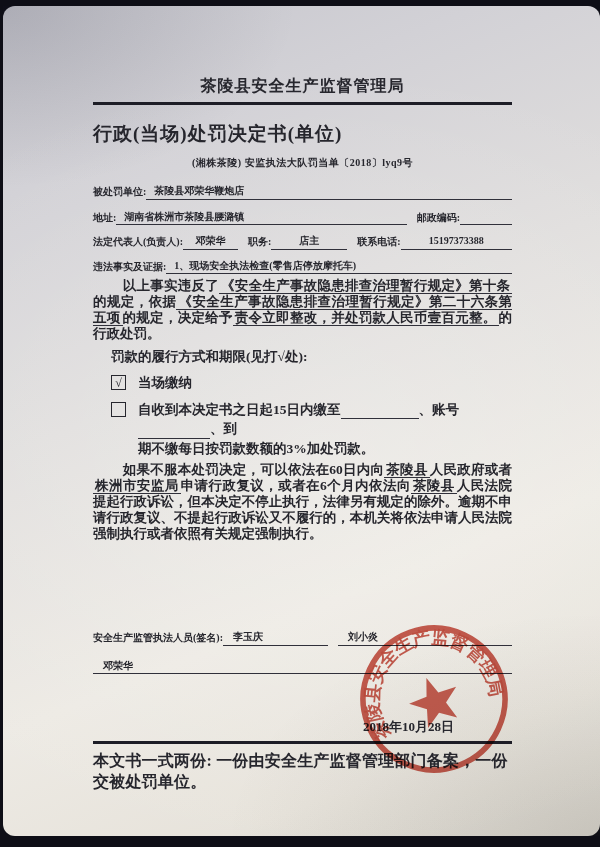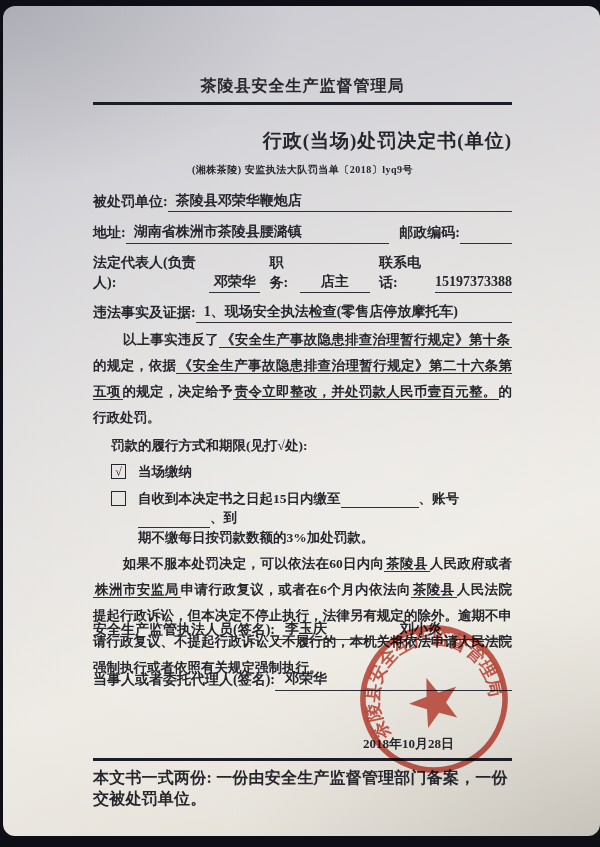--- a/index.html
+++ b/index.html
@@ -19,45 +19,45 @@
       radial-gradient(420px 260px at 0% 0%,rgba(20,20,40,.14),transparent 70%),
       radial-gradient(500px 300px at 100% 100%,rgba(40,40,30,.10),transparent 75%),
       radial-gradient(700px 500px at 55% 55%,rgba(255,255,252,.25),transparent 80%);
   }
   .content{
     position:absolute;left:90px;right:88px;top:70px;
     color:#26262d;font-weight:700;
   }
   .agency{font-size:16px;text-align:center;letter-spacing:1px;}
   .rule{border-top:3.5px solid #1d1d26;margin-top:5px;}
-  .doc-title{font-size:19px;text-align:right;margin-top:23px;letter-spacing:1px;}
+  .doc-title{font-size:19px;text-align:left;margin-top:16px;letter-spacing:1px;}
   .doc-number{font-size:10px;text-align:center;margin-top:9px;letter-spacing:.5px;}
 
-  .row{display:flex;align-items:flex-end;font-size:14px;line-height:1.45;justify-content:flex-end;}
+  .row{display:flex;align-items:flex-end;font-size:10px;line-height:1.45;justify-content:flex-end;}
   .mt14{margin-top:14px;} .mt10{margin-top:10px;} .mt9{margin-top:9px;}
   .u{border-bottom:1.5px solid #30303a;text-align:center;}
   .u.left{text-align:left;padding-left:8px;}
   .fill{flex:1;}
   .gap{width:10px;}
 
-  .para{font-size:13.5px;line-height:26px;text-align:justify;margin:4px 0 0 0;}
+  .para{font-size:13.5px;line-height:16px;text-align:justify;margin:4px 0 0 0;}
   .ind{text-indent:2.2em;}
   .iu{border-bottom:1.5px solid #30303a;padding:0 2px;}
 
   .pay-head{font-size:13.5px;margin-top:6px;padding-left:18px;}
   .opt{display:flex;align-items:flex-start;margin:7px 0 0 18px;font-size:13.5px;line-height:19.5px;}
   .cb{
     width:13px;height:13px;border:1.8px solid #26262d;flex:0 0 auto;
     margin:2px 12px 0 0;display:flex;align-items:center;justify-content:center;
     font-size:12px;line-height:1;
   }
   .blank{display:inline-block;border-bottom:1.5px solid #30303a;height:13px;vertical-align:bottom;}
 
-  .bottom{position:absolute;left:90px;right:88px;top:597px;color:#26262d;font-weight:700;}
-  .sig-u{border-bottom:1.5px solid #30303a;text-align:left;padding-left:10px;margin-top:16px;}
+  .bottom{position:absolute;left:90px;right:88px;top:624px;color:#26262d;font-weight:700;}
+  .sig-u{border-bottom:1.5px solid #30303a;text-align:left;padding-left:10px;}
   .date-row{font-size:13px;text-align:right;padding-right:58px;margin-top:44px;}
   .foot-rule{border-top:3px solid #1d1d26;margin-top:5px;}
   .footer{font-size:16px;margin-top:7px;letter-spacing:.2px;}
 
   .seal{
     position:absolute;left:350px;top:612px;width:162px;height:162px;
     transform:rotate(-20deg);opacity:.88;mix-blend-mode:multiply;pointer-events:none;
   }
 </style>
 </head>
@@ -127,21 +127,20 @@
   <div class="bottom">
 
     <div class="row">
       <span>安全生产监管执法人员(签名):</span>
       <span class="sig-u" style="width:95px">李玉庆</span>
       <span class="gap"></span>
       <span class="sig-u fill">刘小炎</span>
     </div>
 
     <div class="row" style="margin-top:13px">
-      <span>当事人或者委托代理人(签名):</span>
       <span class="sig-u fill">邓荣华</span>
     </div>
 
     <div class="date-row">2018年10月28日</div>
 
     <div class="foot-rule"></div>
     <div class="footer">本文书一式两份: 一份由安全生产监督管理部门备案，一份交被处罚单位。</div>
 
   </div>
 

